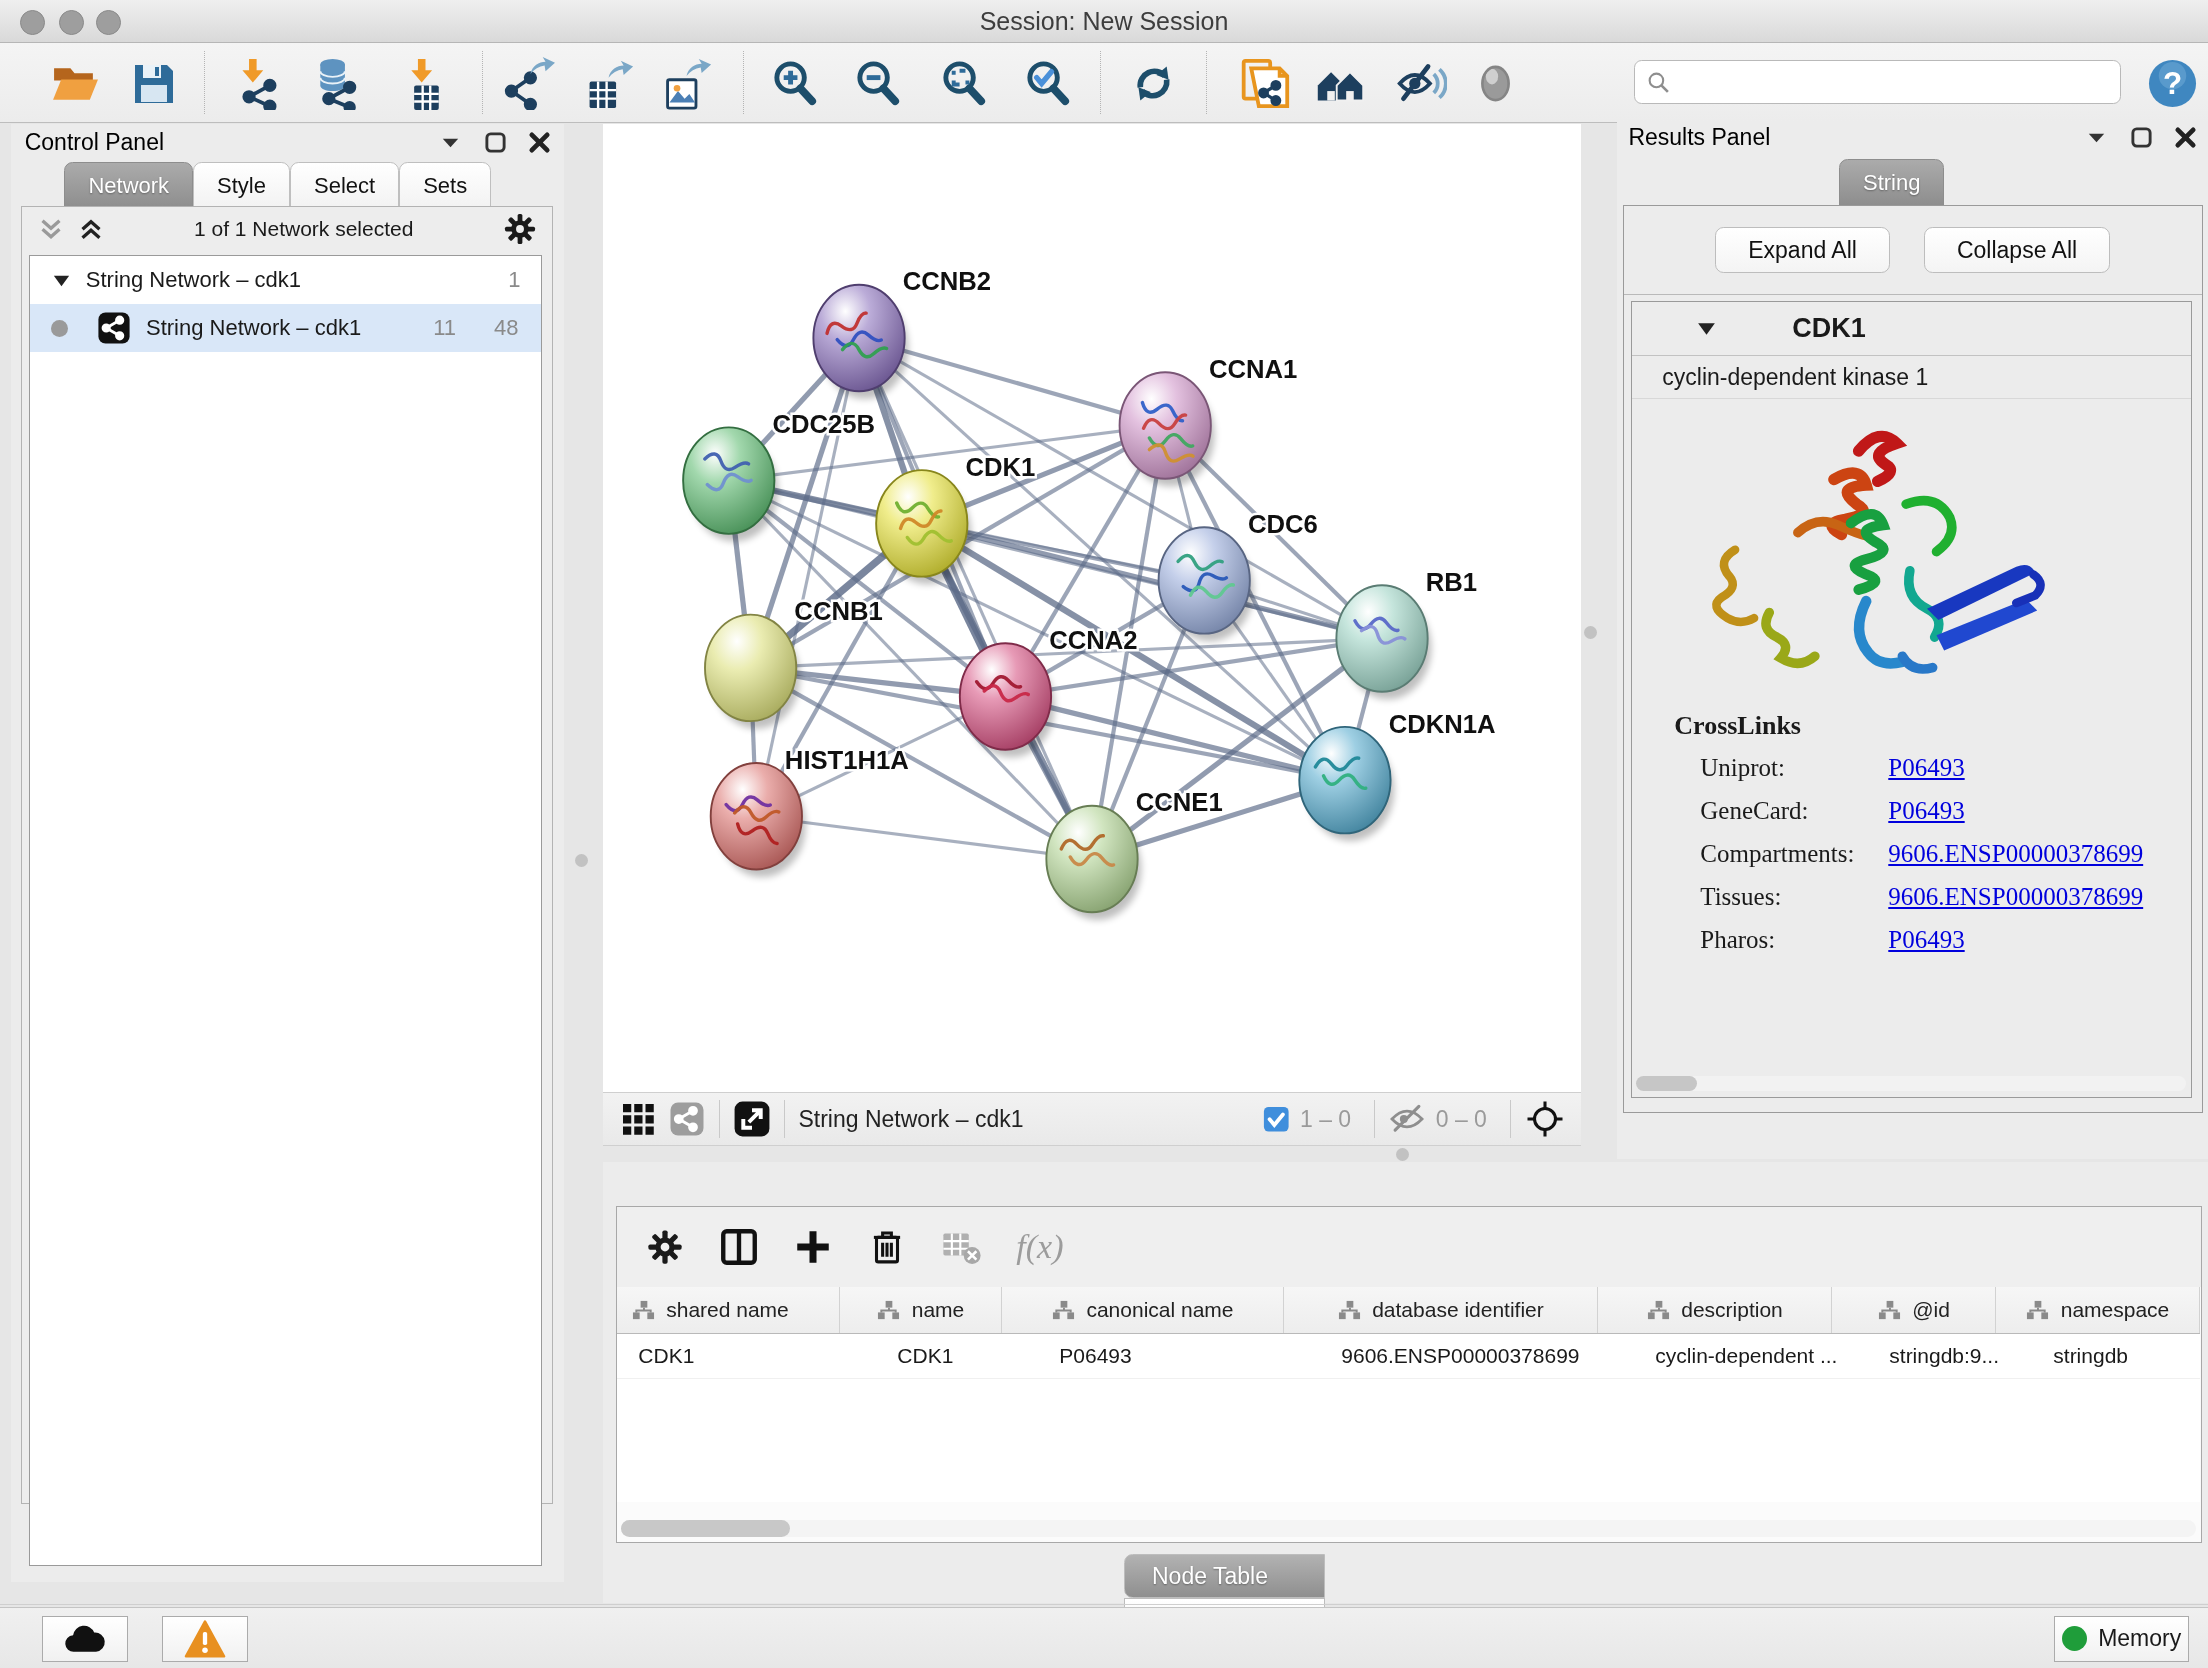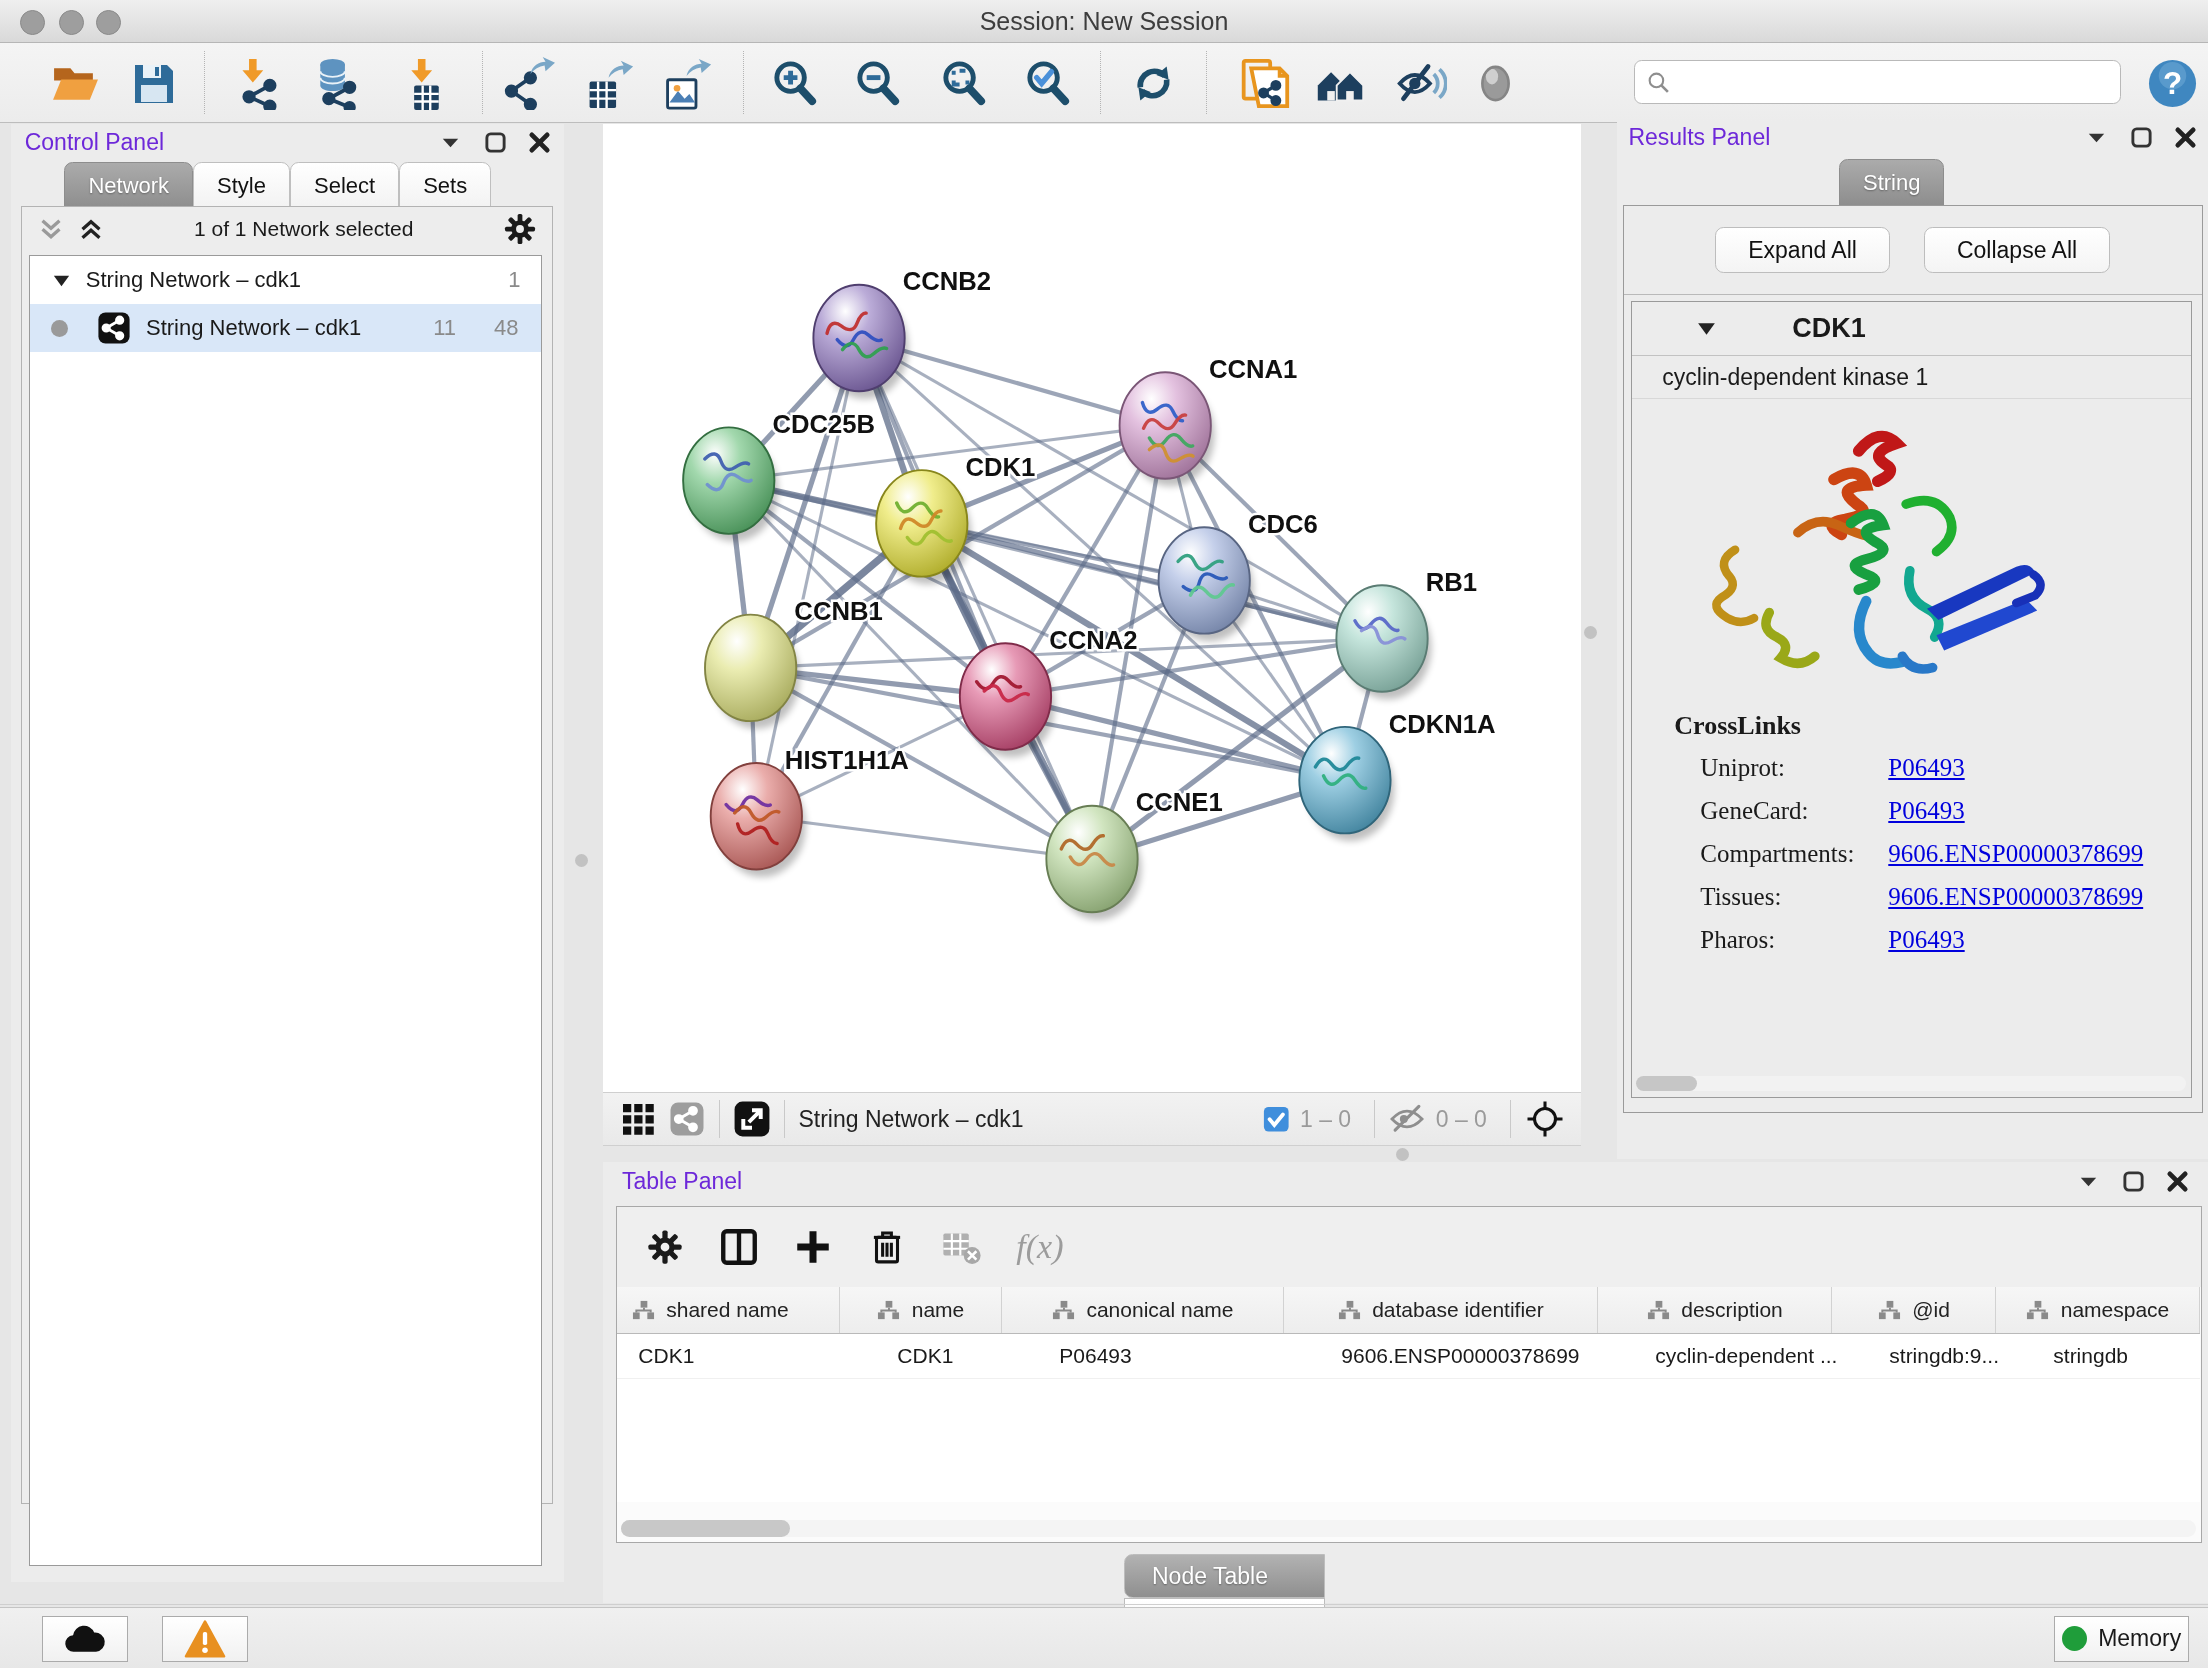--- a/index.html
+++ b/index.html
@@ -19,21 +19,21 @@
   #toolbar{left:0;top:43px;width:2208px;height:79px;background:linear-gradient(#f4f4f4,#ececec);
     border-bottom:1px solid #bdbdbd;}
   .tbtn{position:absolute;top:14.3px;width:53px;height:53px;display:flex;
     align-items:center;justify-content:center;cursor:pointer;}
   .tsep{position:absolute;top:7.6px;width:0;height:63px;border-left:1.9px dotted #b4b4b4;}
   #search-box{position:absolute;left:1634px;top:17px;width:487px;height:44px;background:#fff;
     border:1.9px solid #b9b9b9;border-radius:7.6px;display:flex;align-items:center;padding-left:11.4px;box-sizing:border-box;}
   #search-box input{border:none;outline:none;font-size:23px;width:418px;background:transparent;
     font-family:"Liberation Sans",sans-serif;}
   
-  .panel-title{font-size:23px;color:#6d28d9;}
+  .panel-title{font-size:23px;color:#000000;}
   .panel-ctl{display:flex;gap:21px;align-items:center;}
   .tab{border:1px solid #bfbfbf;background:linear-gradient(#ffffff,#f2f2f2);
     border-radius:8.6px 8.6px 0 0;padding:10px 23px;font-size:22px;color:#111;}
   .tab.active{background:linear-gradient(#ababab,#8d8d8d);color:#fff;
     text-shadow:0 1px 1.9px rgba(0,0,0,.35);border-color:#8d8d8d;}
   
   #control-panel{left:11.4px;top:124px;width:553px;height:1458px;background:#ececec;}
   #cp-header{position:absolute;left:13.3px;top:4.8px;width:526px;display:flex;justify-content:space-between;align-items:center;}
   #cp-tabs{position:absolute;left:53px;top:38px;display:flex;}
   #cp-box{position:absolute;left:9.5px;top:82px;width:532px;height:1298px;
@@ -651,34 +651,20 @@
           </div>
       </div>
       <div id="rp-hscroll">
           <div id="rp-hscroll-thumb"></div>
         </div>
     </div>
   </div>
 </div>
 
 <div id="table-panel" class="abs">
-  <div id="tp-header">
-    <span class="panel-title">Table Panel</span>
-    <span class="panel-ctl">
-      <svg width="25" height="25" viewBox="0 0 26 26">
-          <polygon points="5,9 21,9 13,18" fill="#333"></polygon>
-        </svg>
-      <svg width="23" height="23" viewBox="0 0 24 24">
-          <rect x="3" y="3" width="18" height="18" rx="4" fill="none" stroke="#333" stroke-width="3"></rect>
-        </svg>
-      <svg width="23" height="23" viewBox="0 0 24 24">
-          <path d="M4 4 20 20M20 4 4 20" stroke="#222" stroke-width="5" stroke-linecap="round"></path>
-        </svg>
-    </span>
-  </div>
   <div id="tp-box">
     <div id="tp-toolbar">
       <svg width="42" height="42" viewBox="0 0 48 48">
         <g fill="#1a1a1a">
           <rect x="21" y="5" width="6" height="38" rx="2"></rect>
           <rect x="21" y="5" width="6" height="38" rx="2" transform="rotate(45 24 24)"></rect>
           <rect x="21" y="5" width="6" height="38" rx="2" transform="rotate(90 24 24)"></rect>
           <rect x="21" y="5" width="6" height="38" rx="2" transform="rotate(135 24 24)"></rect>
           <circle cx="24" cy="24" r="11"></circle>
         </g>

